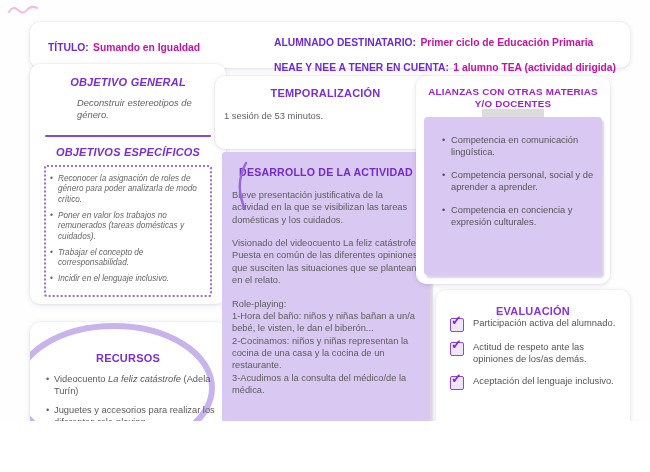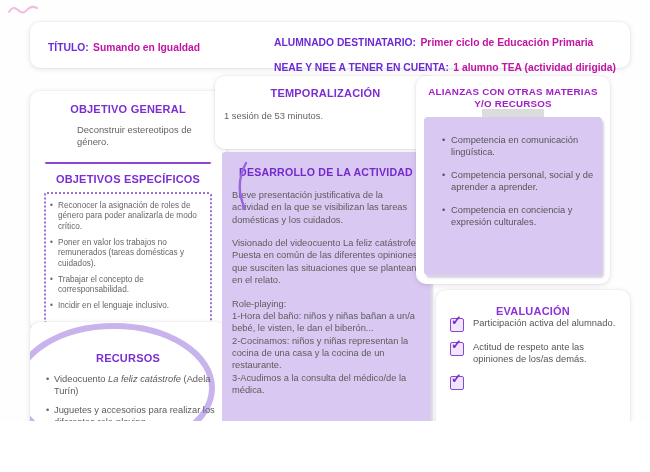--- a/index.html
+++ b/index.html
@@ -15,21 +15,21 @@
     text-align:center;font-weight:bold;color:#7b2fd0;font-size:11px;letter-spacing:.2px;
   }
   .body-text{font-size:9.4px;line-height:1.32;color:#636363;}
   
   #header-card{left:30px;top:22px;width:600px;height:46px;display:flex;}
   .hline{font-size:10.3px;font-weight:bold;color:#6d2bd3;}
   .hvalue{font-size:10.3px;font-weight:bold;color:#c214a4;}
   #header-left{padding:15px 0 0 18px;white-space:nowrap;}
   #header-right{position:absolute;left:244px;top:7px;line-height:1.55;}
   
-  #left-card{left:30px;top:91px;width:196px;height:240px;padding:0;}
+  #left-card{left:30px;top:64px;width:196px;height:240px;padding:0;font-style:italic;}
   #objetivo-general-title{margin-top:12px;}
   #objetivo-general-body{margin:9px 14px 0 14px;padding-left:33px;}
   #divider{margin:13px auto 0 auto;width:166px;border-top:2px solid #8a46d4;border-radius:2px;}
   #objetivos-especificos-title{margin-top:9px;}
   #dotted-box{
     margin:7px auto 0 auto;width:168px;border:2px dotted #9a6fd8;border-radius:3px;
     padding:7px 5px 5px 2px;box-sizing:border-box;
   }
   ul.plain{list-style:none;margin:0;padding:0;}
   ul.plain li{
@@ -162,21 +162,21 @@
     <div class="des-par">Visionado del videocuento La feliz catástrofe. Puesta en común de las diferentes opiniones que susciten las situaciones que se plantean en el relato.</div>
     <div class="des-par">Role-playing:
 1-Hora del baño: niños y niñas bañan a un/a bebé, le visten, le dan el biberón...
 2-Cocinamos: niños y niñas representan la cocina de una casa y la cocina de un restaurante.
 3-Acudimos a la consulta del médico/de la médica.</div>
   </div>
 
   <div class="card" id="alianzas-card">
     <div class="sec-title" id="alianzas-title">
       <div>ALIANZAS CON OTRAS MATERIAS</div>
-      <div>Y/O RECURSOS</div>
+      <div>Y/O DOCENTES</div>
     </div>
     <div id="tape"></div>
     <div id="alianzas-box">
       <ul class="plain">
         <li>Competencia en comunicación lingüística.</li>
         <li>Competencia personal, social y de aprender a aprender.</li>
         <li>Competencia en conciencia y expresión culturales.</li>
       </ul>
     </div>
   </div>
@@ -192,18 +192,19 @@
     <div class="eval-row">
       <span class="checkbox">
           <span class="tick">✓</span>
         </span>
       <span class="body-text">Actitud de respeto ante las opiniones de los/as demás.</span>
     </div>
     <div class="eval-row">
       <span class="checkbox">
           <span class="tick">✓</span>
         </span>
+      <span class="body-text">Aceptación del lenguaje inclusivo.</span>
     </div>
   </div>
 
   <div id="footer-credit">A partir del diseño de Sandra Haro Márquez</div>
 
 </div>
 
 </body></html>

